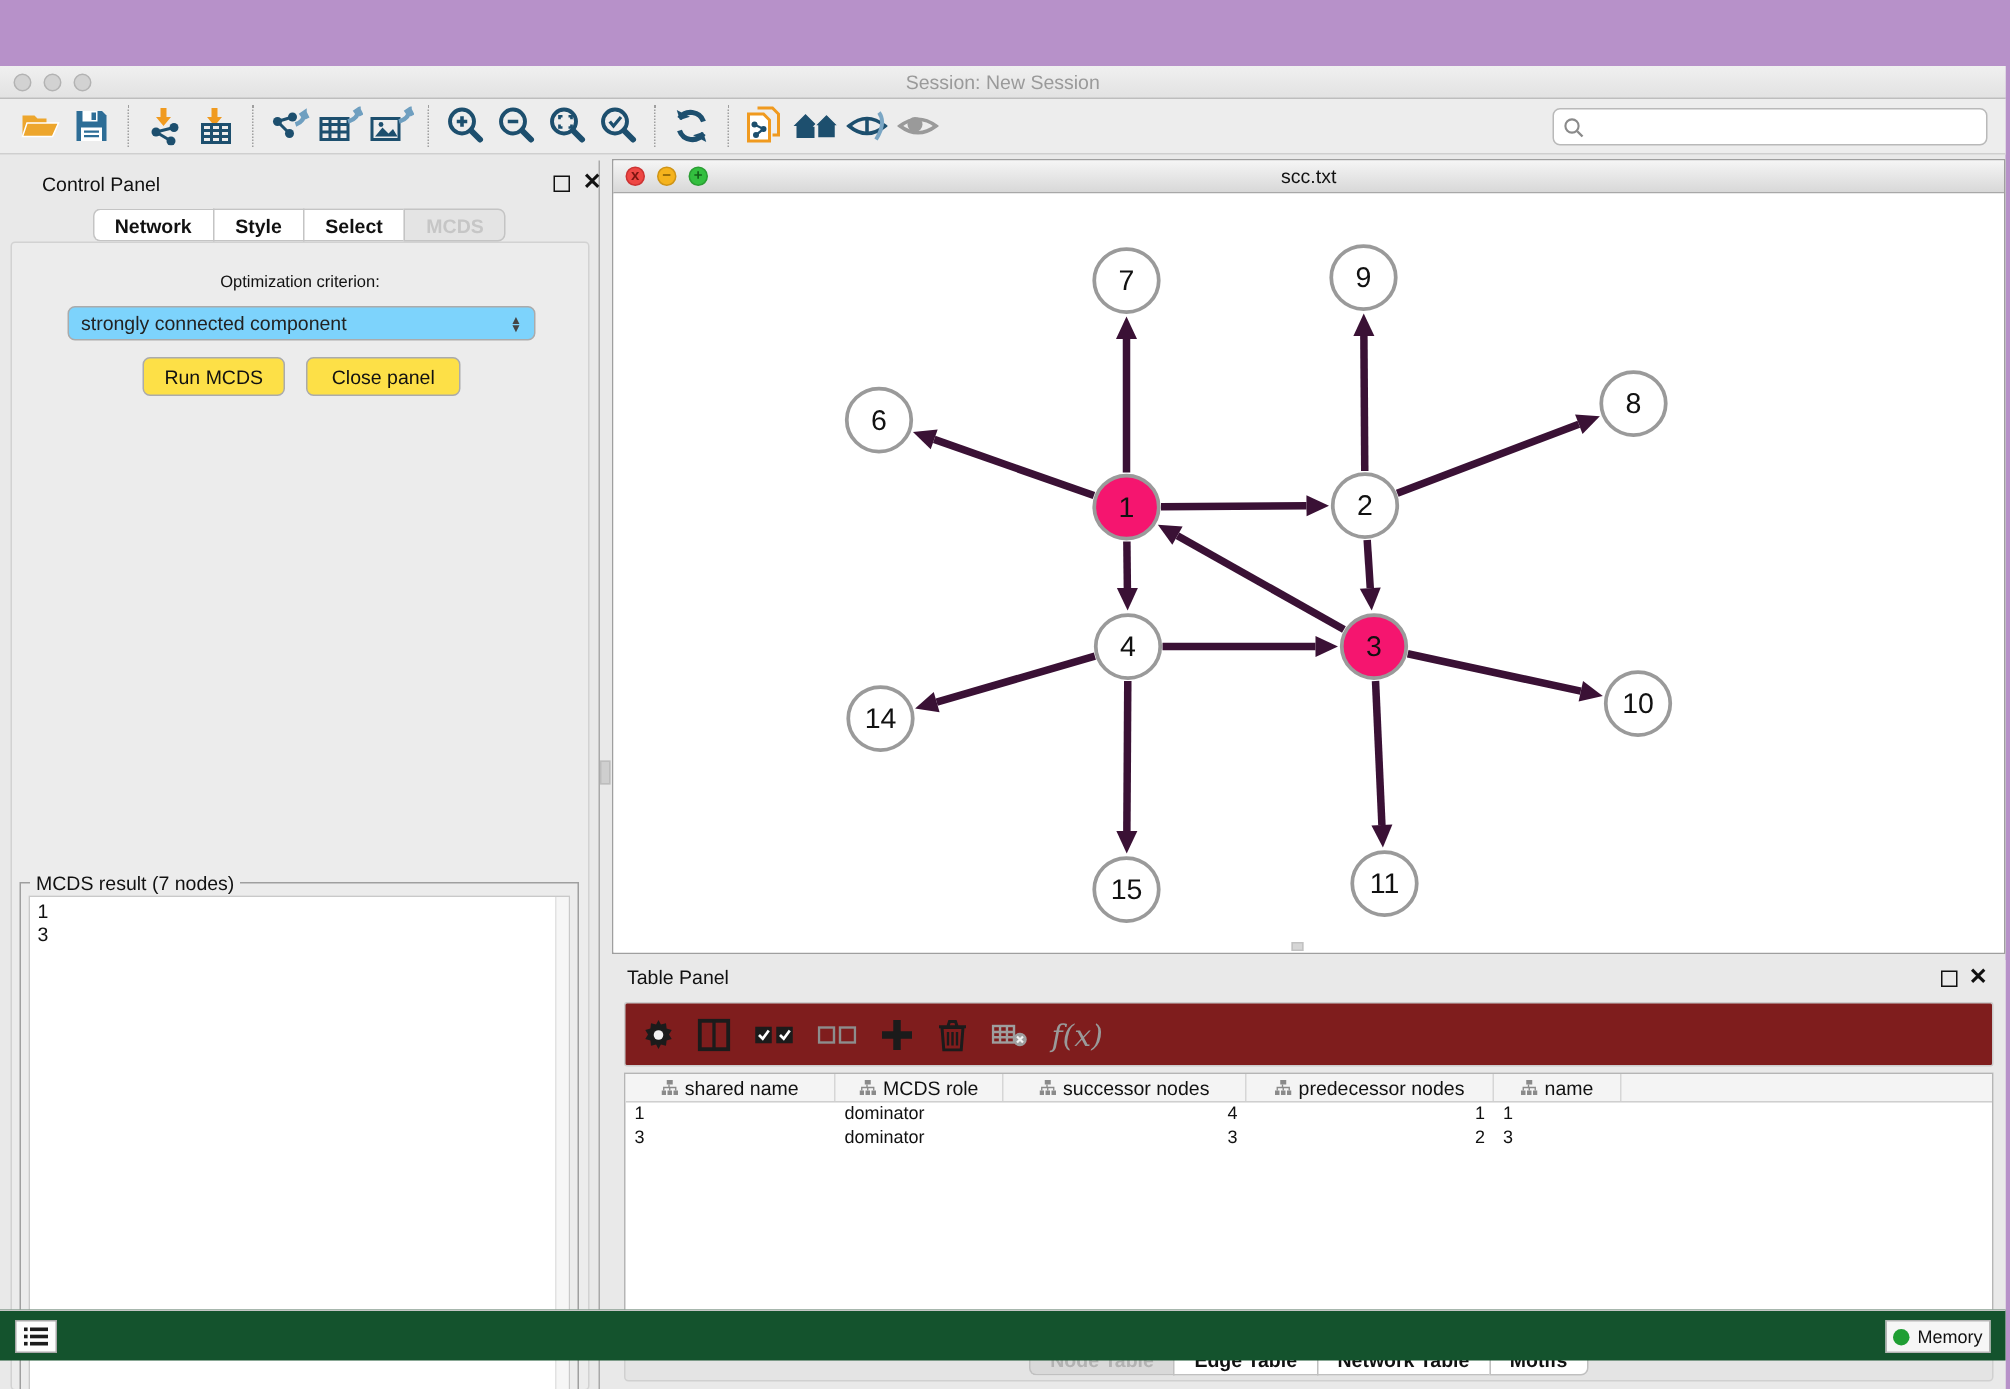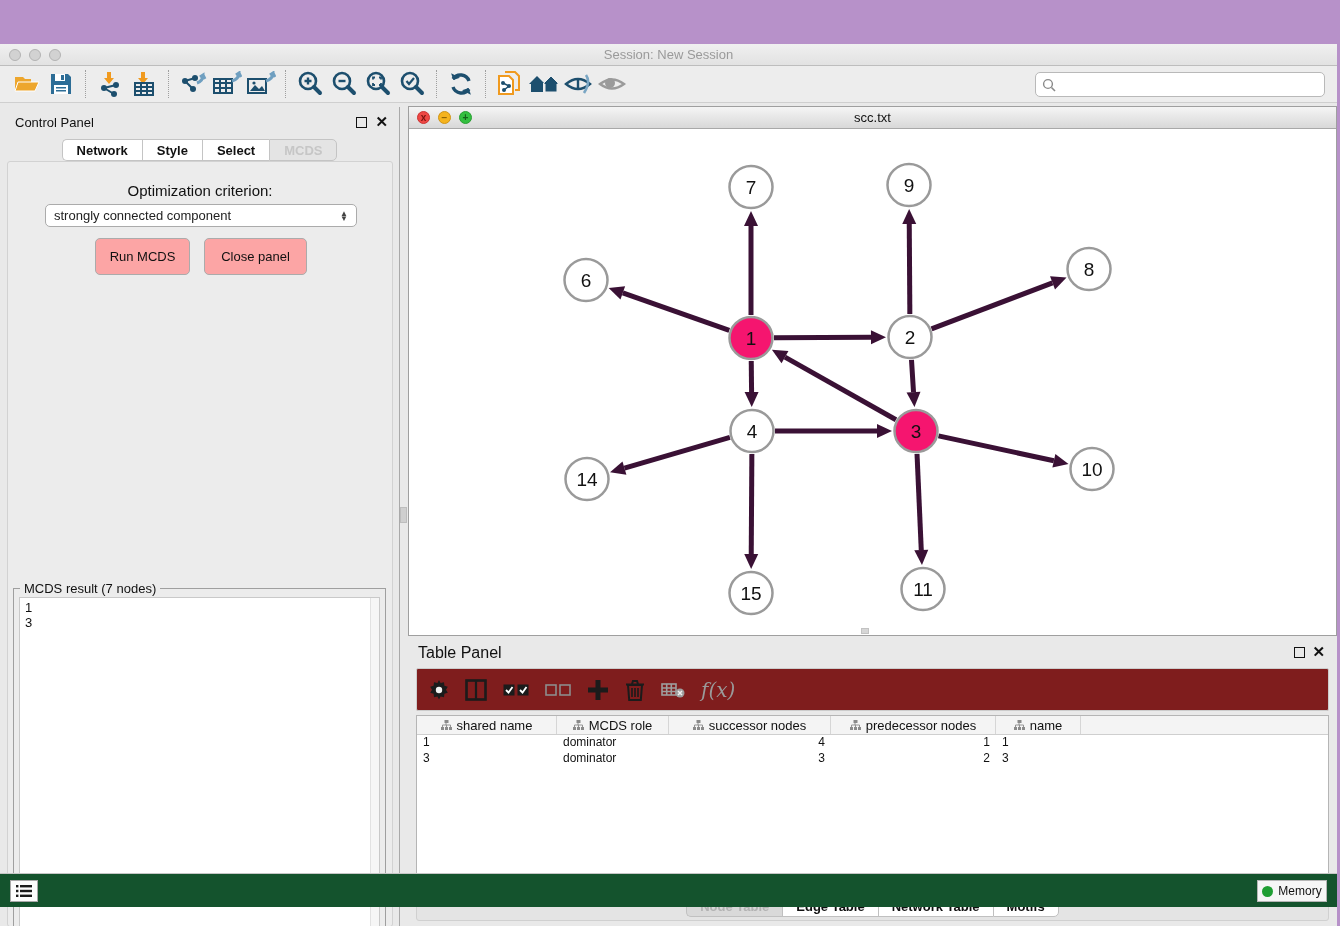--- a/index.html
+++ b/index.html
@@ -44,21 +44,21 @@
   }
   #toolbar-search input {
     border:none; outline:none; flex:1; font-size:13px; background:transparent;
     font-family:"Liberation Sans", sans-serif;
   }
   
   #control-panel {
     position:absolute; left:0; top:63px; width:400px; height:827px;
     background:#e9e9e9; border-right:1px solid #a9a9a9;
   }
-  #cp-header { position:absolute; left:3px; top:6px; width:100%; height:20px; }
+  #cp-header { position:absolute; left:16px; top:6px; width:100%; height:20px; }
   #cp-title { position:absolute; left:12px; top:2px; font-size:13px; color:#111; }
   .panel-float { position:absolute; width:11px; height:11px; border:1.5px solid #111; top:4px; }
   .panel-close { position:absolute; top:1px; font-size:15px; font-weight:bold; color:#111; line-height:16px; }
   #cp-tabs {
     position:absolute; left:0; top:32px; width:100%; height:22px;
     display:flex; justify-content:center; z-index:2;
   }
   .cp-tab {
     height:22px; padding:0 14px; background:#fff; border:1px solid #c4c4c4;
     border-right:none; font-size:13px; font-weight:600; color:#111;
@@ -66,29 +66,29 @@
   }
   .cp-tab:first-child { border-radius:5px 0 0 5px; }
   .cp-tab.selected {
     background:#e4e4e4; color:#c6c6c6; border-right:1px solid #c4c4c4;
     border-radius:0 5px 5px 0;
   }
   #cp-content {
     position:absolute; left:7px; top:54px; width:386px; height:766px;
     background:#ececec; border:1px solid #d2d2d2; border-radius:3px;
   }
-  #opt-label { position:absolute; left:0; width:100%; top:20px; text-align:center; font-size:15px; color:#111; }
+  #opt-label { position:absolute; left:0; width:100%; top:20px; text-align:center; font-size:11px; color:#111; }
   #criterion-select {
     position:absolute; left:37px; top:42px; width:312px; height:23px;
-    background:#ffffff; border:1px solid #ababab; border-radius:5px;
+    background:#7dd3fc; border:1px solid #ababab; border-radius:5px;
     display:flex; align-items:center; padding:0 8px; font-size:13px;
   }
   #criterion-select .stepper { margin-left:auto; display:flex; flex-direction:column; line-height:5px; color:#444; font-size:8px; }
   .cp-btn {
-    position:absolute; top:76px; height:37px; background:#fca5a5;
+    position:absolute; top:76px; height:26px; background:#fde047;
     border:1px solid #ababab; border-radius:5px; font-size:13px; color:#111;
     font-family:"Liberation Sans", sans-serif; text-align:center;
   }
   #run-btn { left:87px; width:95px; }
   #close-btn { left:196px; width:103px; }
   #mcds-group {
     position:absolute; left:5px; top:426px; width:373px; height:384px;
     border:1px solid #9f9f9f; background:#ececec;
   }
   #mcds-legend {
@@ -129,21 +129,21 @@
   #net-canvas { position:absolute; left:0; top:22px; width:927px; height:506px; background:#fff; }
   #net-handle {
     position:absolute; left:452px; bottom:1px; width:8px; height:6px;
     background:#d6d6d6; border:1px solid #c2c2c2;
   }
   
   #table-panel {
     position:absolute; left:408px; top:596px; width:929px; height:294px;
     background:#e9e9e9;
   }
-  #tp-title { position:absolute; left:10px; top:4px; font-size:16px; color:#111; }
+  #tp-title { position:absolute; left:10px; top:4px; font-size:13px; color:#111; }
   #tp-toolbar {
     position:absolute; left:8px; top:28px; width:913px; height:43px;
     background:#7f1d1d; border:1px solid #cccccc; border-radius:2px;
     display:flex; align-items:center; padding-left:12px; gap:16px;
   }
   .tp-icon { display:flex; align-items:center; justify-content:center; height:26px; }
   #fx-icon { font-family:"DejaVu Serif", serif; font-style:italic; font-size:20px; color:#9a9a9a; }
   #tp-table {
     position:absolute; left:8px; top:75px; width:913px; height:172px;
     background:#fff; border:1px solid #b5b5b5; overflow:hidden;

